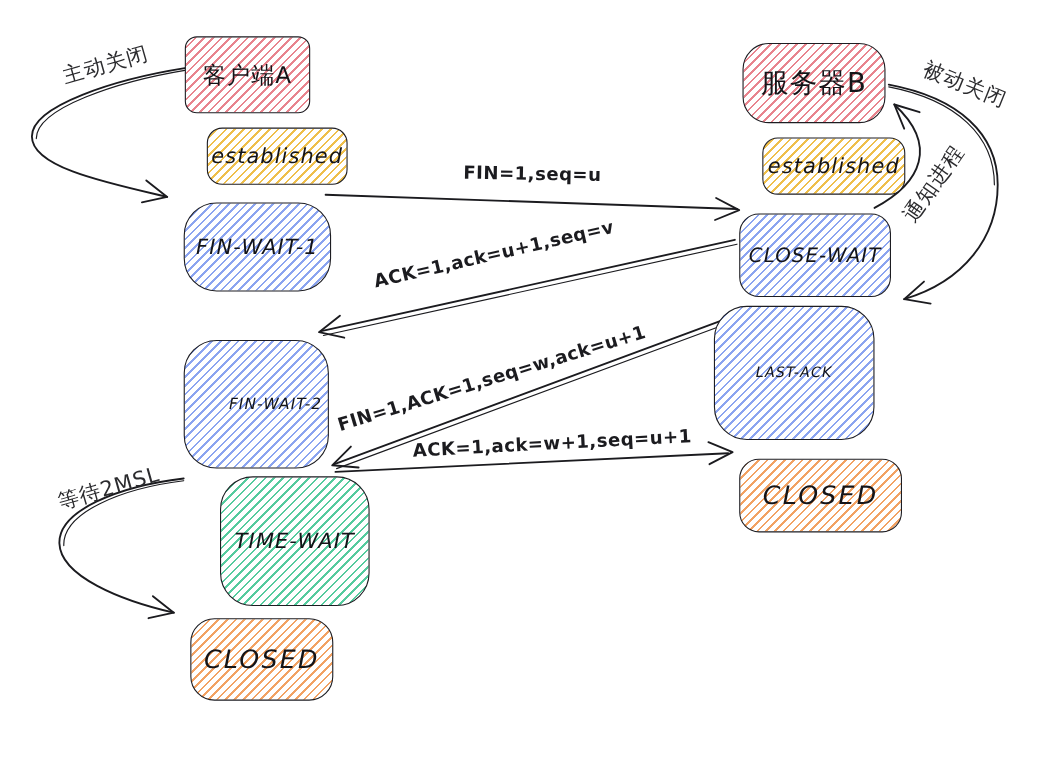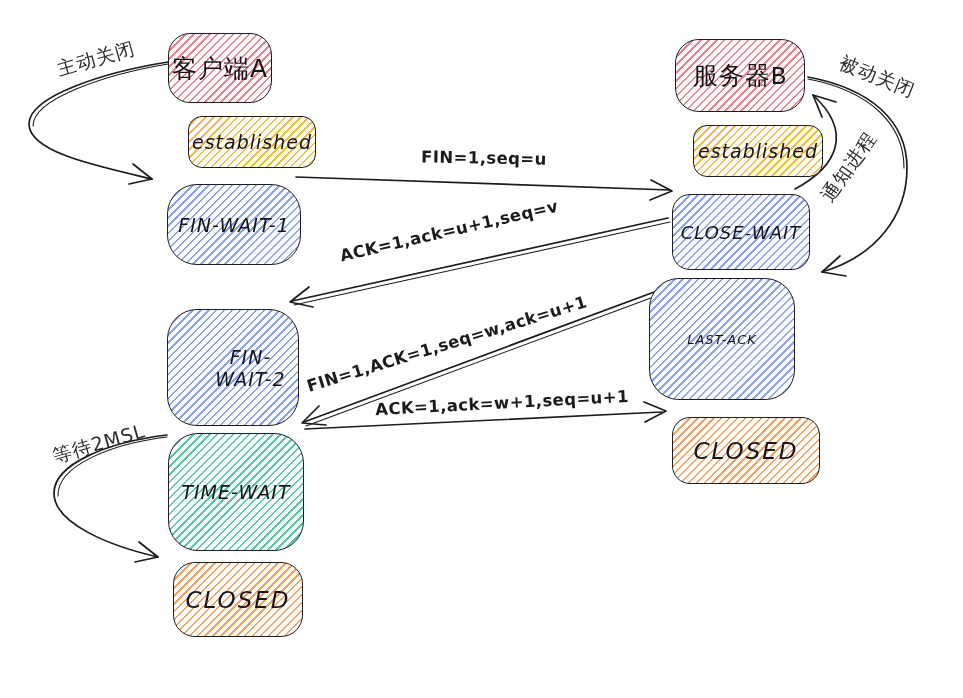--- a/index.html
+++ b/index.html
@@ -11,21 +11,21 @@
   .arrows path, .arrows polyline{fill:none;stroke:#1b1b1f;stroke-width:1.7;stroke-linecap:round;stroke-linejoin:round;}
   .arrows .dbl{stroke-width:1.05;}
   .node{
     position:absolute;display:flex;align-items:center;justify-content:center;
     border:1.8px solid #1d1d22;box-sizing:border-box;text-align:center;
     letter-spacing:1px;font-weight:500;color:#141418;background-color:#ffffff;
   }
   .hatch-red{background-image:repeating-linear-gradient(135deg,#e8848e 0,#e8848e 1.7px,transparent 1.7px,transparent 5.6px);}
   .hatch-yellow{background-image:repeating-linear-gradient(135deg,#efbf4b 0,#efbf4b 1.7px,transparent 1.7px,transparent 5.6px);margin-left:20px;}
   .hatch-blue{background-image:repeating-linear-gradient(135deg,#8ba4f0 0,#8ba4f0 1.7px,transparent 1.7px,transparent 5.6px);}
-  .hatch-green{background-image:repeating-linear-gradient(135deg,#55cb9e 0,#55cb9e 1.7px,transparent 1.7px,transparent 5.6px);}
+  .hatch-green{background-image:repeating-linear-gradient(135deg,#55cb9e 0,#55cb9e 1.7px,transparent 1.7px,transparent 5.6px);margin-left:32px;}
   .hatch-orange{background-image:repeating-linear-gradient(135deg,#f2a263 0,#f2a263 1.7px,transparent 1.7px,transparent 5.6px);}
   .state{font-style:italic;}
   .lbl{
     position:absolute;white-space:nowrap;font-size:16.5px;font-weight:600;
     transform:translate(-50%,-50%);color:#1b1b1f;letter-spacing:.4px;
   }
   .lbl.cn{font-size:19px;font-weight:500;color:#2b2b2e;letter-spacing:1px;}
 </style>
 </head>
 <body>
@@ -73,28 +73,28 @@
       <polyline points="840,256 822,272 846,276"></polyline>
     </g>
 
     <g>
       <path d="M167,435 C108,442 53,464 54,494 C55,524 110,546 158,557"></path>
       <path class="dbl" d="M167,437 C110,444 57,466 58,496"></path>
       <polyline points="135,562 158,557 139,542"></polyline>
     </g>
   </svg>
 
-  <div class="node hatch-red" style="left:168px;top:33px;width:104px;height:70px;border-radius:22px;font-size:25px;">客户端A</div>
+  <div class="node hatch-red" style="left:168px;top:33px;width:114px;height:70px;border-radius:11px;font-size:21px;">客户端A</div>
   <div class="node hatch-yellow state" style="left:168px;top:116px;width:128px;height:52px;border-radius:14px;font-size:19px;">established</div>
   <div class="node hatch-blue state" style="left:167px;top:184px;width:134px;height:81px;border-radius:30px;font-size:19px;">FIN-WAIT-1</div>
-  <div class="node hatch-blue state" style="left:167px;top:309px;width:132px;height:117px;border-radius:30px;font-size:19px;padding-left:35px;">FIN-WAIT-2</div>
+  <div class="node hatch-blue state" style="left:167px;top:309px;width:132px;height:117px;border-radius:30px;font-size:14px;padding-left:35px;">FIN-WAIT-2</div>
   <div class="node hatch-green state" style="left:168px;top:433px;width:136px;height:118px;border-radius:30px;font-size:19px;">TIME-WAIT</div>
   <div class="node hatch-orange state" style="left:173px;top:562px;width:130px;height:75px;border-radius:22px;font-size:23px;letter-spacing:2px;">CLOSED</div>
 
-  <div class="node hatch-red" style="left:675px;top:39px;width:130px;height:73px;border-radius:24px;font-size:25px;font-family:Liberation Mono, monospace;">服务器B</div>
+  <div class="node hatch-red" style="left:675px;top:39px;width:130px;height:73px;border-radius:24px;font-size:25px;">服务器B</div>
   <div class="node hatch-yellow state" style="left:673px;top:125px;width:130px;height:52px;border-radius:14px;font-size:19px;">established</div>
   <div class="node hatch-blue state" style="left:672px;top:194px;width:138px;height:76px;border-radius:18px;font-size:18px;">CLOSE-WAIT</div>
   <div class="node hatch-blue state" style="left:649px;top:278px;width:146px;height:122px;border-radius:30px;font-size:13px;">LAST-ACK</div>
   <div class="node hatch-orange state" style="left:672px;top:417px;width:148px;height:67px;border-radius:18px;font-size:23px;letter-spacing:2px;">CLOSED</div>
 
   <div class="lbl" style="left:484px;top:158px;transform:translate(-50%,-50%) rotate(1deg);">FIN=1,seq=u</div>
   <div class="lbl" style="left:449px;top:231px;transform:translate(-50%,-50%) rotate(-13deg);">ACK=1,ack=u+1,seq=v</div>
   <div class="lbl" style="left:447px;top:344px;transform:translate(-50%,-50%) rotate(-17deg);">FIN=1,ACK=1,seq=w,ack=u+1</div>
   <div class="lbl" style="left:502px;top:403px;transform:translate(-50%,-50%) rotate(-3deg);">ACK=1,ack=w+1,seq=u+1</div>
 

